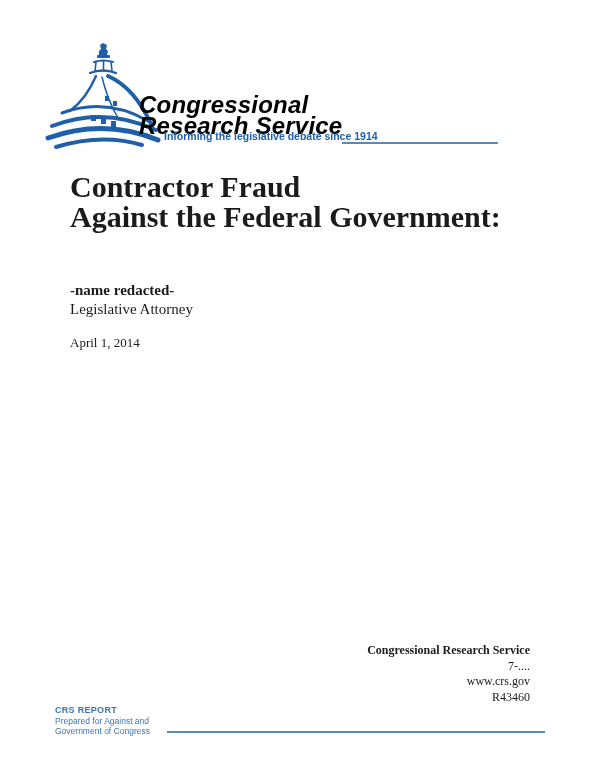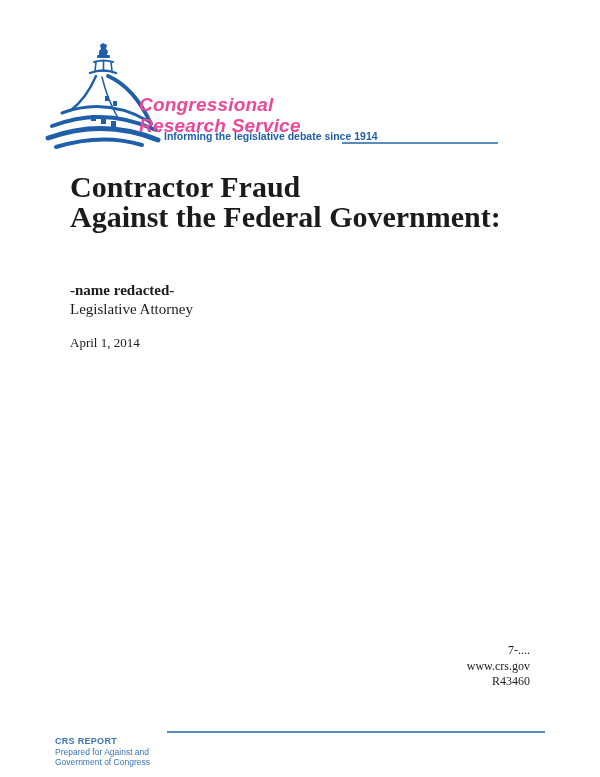--- a/index.html
+++ b/index.html
@@ -21,23 +21,23 @@
     width: 120px;
     height: 110px;
   }
   .logo-wordmark {
     position: absolute;
     left: 139px;
     top: 94px;
     font-family: "Liberation Sans", sans-serif;
     font-weight: bold;
     font-style: italic;
-    font-size: 19px;
+    font-size: 24px;
     line-height: 21px;
-    color: #ec4899;
+    color: #000000;
     letter-spacing: 0.2px;
     white-space: nowrap;
   }
   .logo-tagline {
     position: absolute;
     left: 128px;
     top: 130px;
     font-family: "Liberation Sans", sans-serif;
     font-weight: bold;
     font-size: 10.5px;
@@ -101,21 +101,20 @@
   
   .footer-block {
     position: absolute;
     left: 55px;
     top: 705px;
     font-family: "Liberation Sans", sans-serif;
     font-size: 8.5px;
     line-height: 10.5px;
     color: #3a75b4;
     white-space: nowrap;
-    margin-top: 31px;
   }
   .footer-label {
     font-size: 9px;
     font-weight: bold;
     letter-spacing: 0.3px;
   }
   .footer-rule {
     position: absolute;
     left: 167px;
     top: 731px;
@@ -173,20 +172,21 @@
   </div>
 
   <div class="author-block">
     <div class="author-name">-name redacted-</div>
     <div>Legislative Attorney</div>
   </div>
 
   <div class="report-date">April 1, 2014</div>
 
   <div class="pub-block">
+    <div class="pub-org">Congressional Research Service</div>
     <div>7-....</div>
     <div>www.crs.gov</div>
     <div>R43460</div>
   </div>
 
   <div class="footer-block">
     <div class="footer-label">CRS REPORT</div>
     <div>Prepared for Against and</div>
     <div>Government of Congress</div>
   </div>

